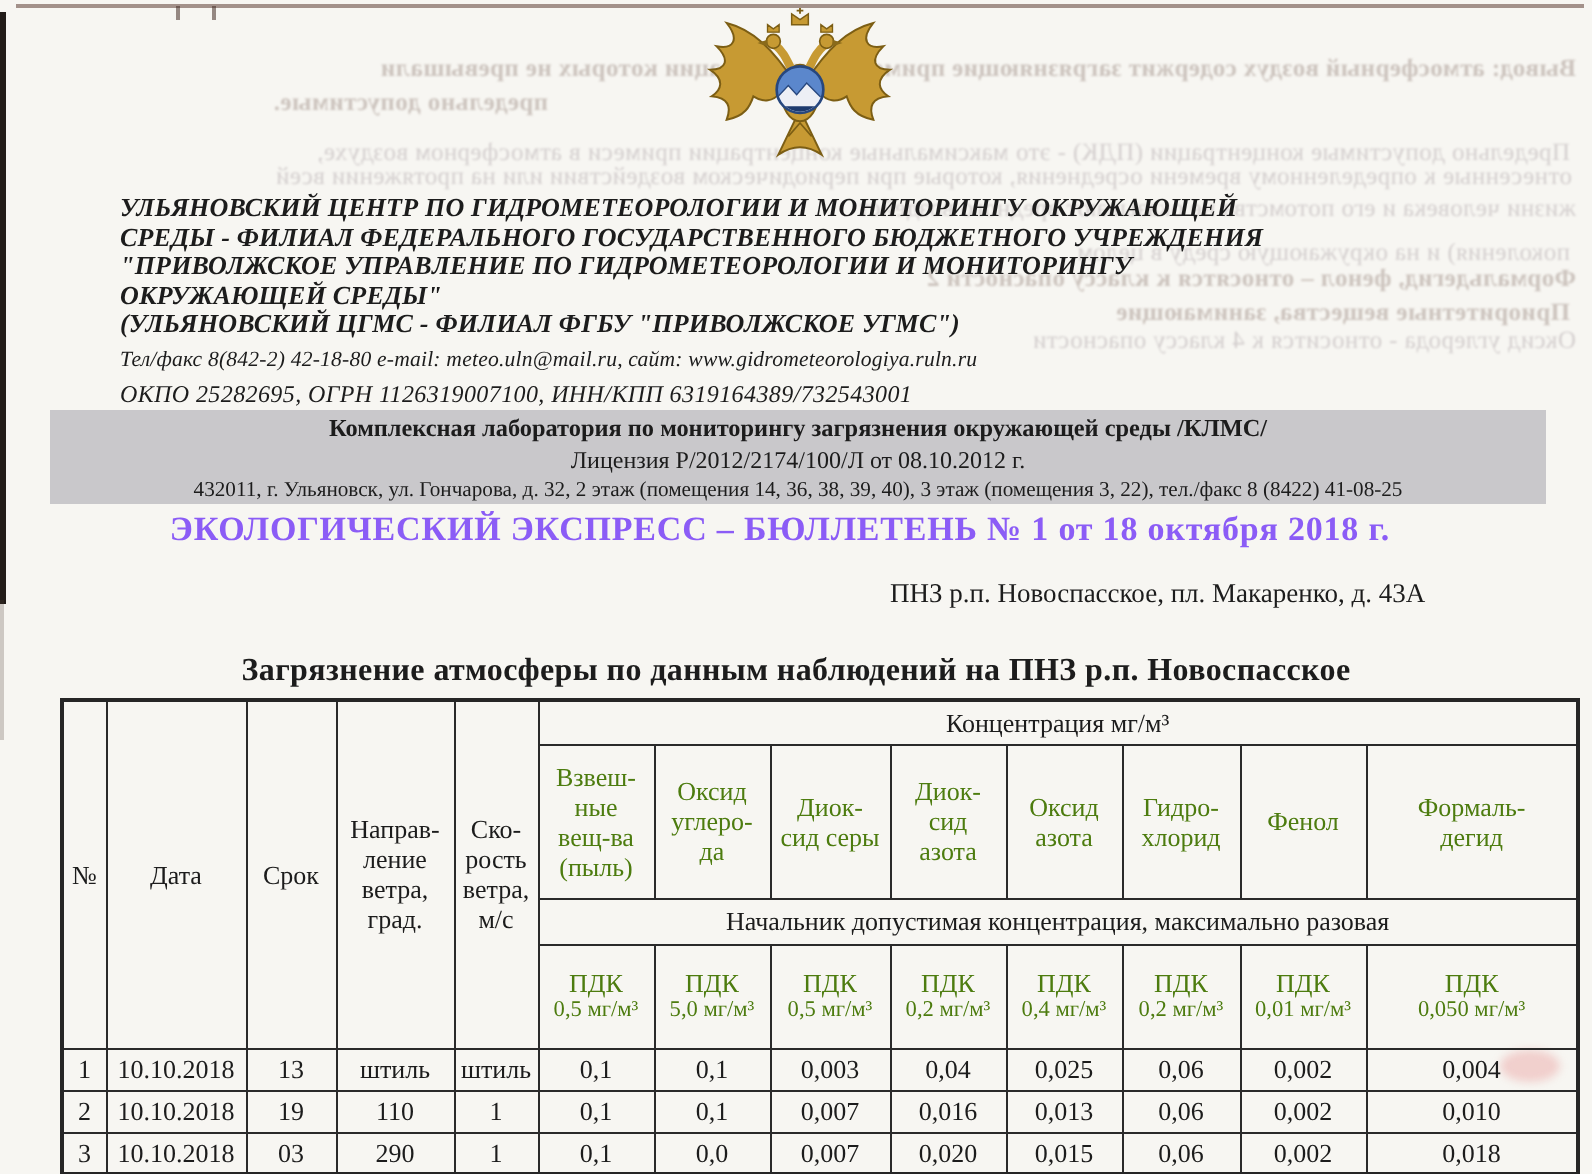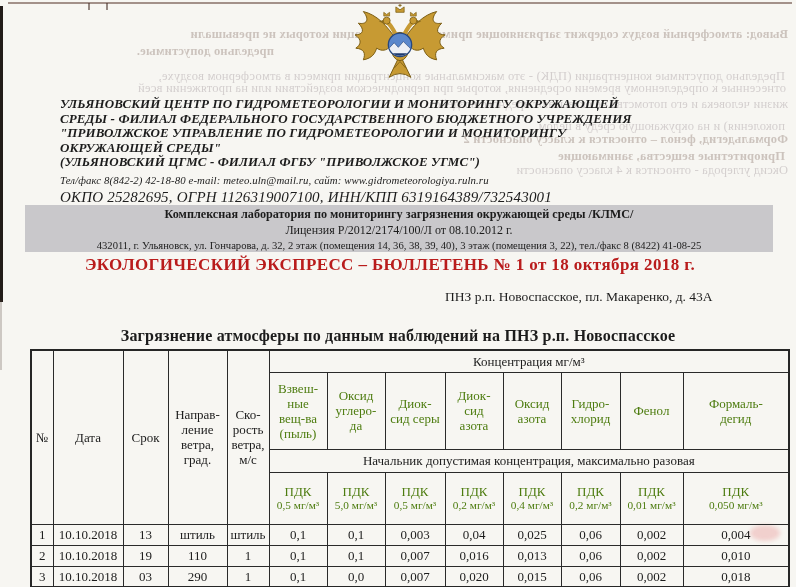--- a/index.html
+++ b/index.html
@@ -32,30 +32,30 @@
   .g7 { top:149px; left:430px; width:355px; }
   .g8 { top:163px; left:430px; width:358px; }
   .g9 { top:219px; left:545px; width:95px; }
   .g10{ top:216px; left:672px; width:100px; }
   
   .emblem { position:absolute; left:350px; top:1px; width:100px; height:96px; }
   
   .org-block { position:absolute; top:97px; left:60px; width:736px; 
     font-weight:bold; font-size:13px; line-height:14.6px; letter-spacing:.1px;font-style:italic; }
   .contact-line { font-weight:normal; font-size:10.8px; margin-top:3px; letter-spacing:.1px; }
-  .codes-line { font-weight:normal; font-size:15px; margin-top:2px; letter-spacing:.2px; }
+  .codes-line { font-weight:normal; font-size:12px; margin-top:2px; letter-spacing:.2px; }
   
   .band { position:absolute; top:205px; left:25px; width:748px; height:47px;
     background:#c9c8cb; text-align:center; }
   .band-l1 { font-weight:bold; font-size:12.2px; padding-top:2px; }
   .band-l2 { font-size:12px; margin-top:1px; }
   .band-l3 { font-size:10.6px; margin-top:2px; }
   
   .bulletin { position:absolute; top:255px; left:0; width:780px; text-align:center;
-    color:#b91c1c; font-weight:bold; font-size:17px; letter-spacing:.4px; }
+    color:#8b5cf6; font-weight:bold; font-size:17px; letter-spacing:.4px; }
   
   .network { position:absolute; top:288px; left:18px; font-weight:bold; font-size:13.5px; line-height:16.5px; }
   .station { position:absolute; top:289px; left:445px; font-size:13.5px;text-align:right; }
   .table-title { position:absolute; top:327px; left:0; width:796px; text-align:center;
     font-weight:bold; font-size:16px; letter-spacing:.2px; }
   
   table.main { position:absolute; top:349px; left:30px; width:758px;
     border-collapse:collapse; table-layout:fixed; border:2.4px solid #262626; }
   table.main th, table.main td {
     border:1.6px solid #2a2a2a; text-align:center; vertical-align:middle;

